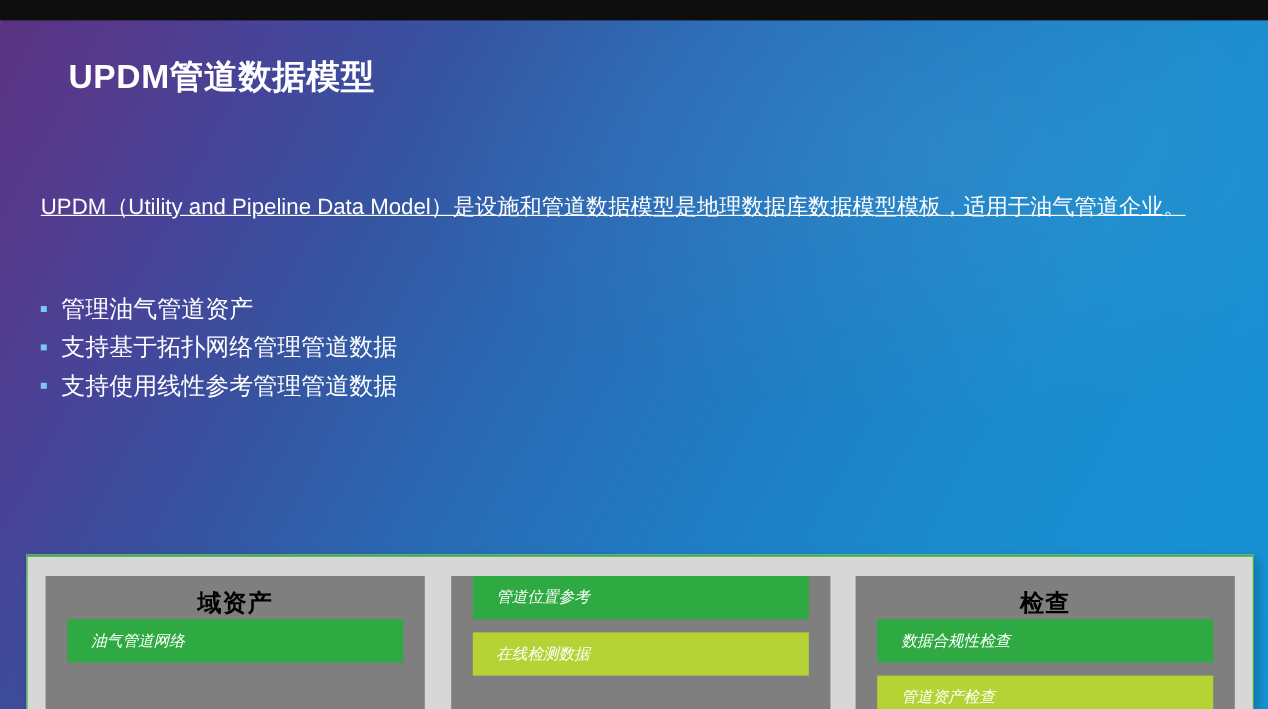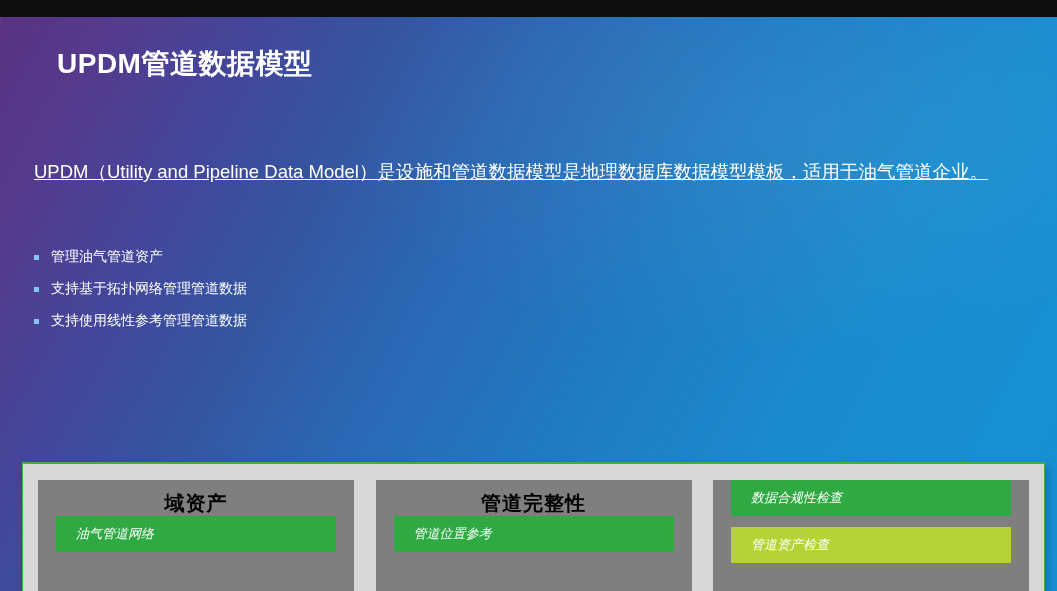--- a/index.html
+++ b/index.html
@@ -77,21 +77,21 @@
     position: absolute;
     left: 34px;
     top: 158px;
     width: 640px;
   }
   .bullet-row {
     display: flex;
     align-items: center;
     height: 32px;
     color: #ffffff;
-    font-size: 14px;
+    font-size: 20px;
   }
   .bullet-dot {
     width: 5px;
     height: 5px;
     background: #7ec8ef;
     margin-right: 12px;
     flex: 0 0 auto;
   }
 
   
@@ -180,26 +180,27 @@
 
     <div class="columns">
 
       <div class="column">
         <div class="column-title">域资产</div>
         <div class="item-box tone-green">油气管道网络</div>
 
       </div>
 
       <div class="column">
-        <div class="column-title">管道完整性</div>
         <div class="item-box tone-green">管道位置参考</div>
+        <div class="item-box tone-lime">在线检测数据</div>
 
       </div>
 
       <div class="column">
+        <div class="column-title">检查</div>
         <div class="item-box tone-green">数据合规性检查</div>
         <div class="item-box tone-lime">管道资产检查</div>
       </div>
 
     </div>
 
   </div>
 
 </div>
 

